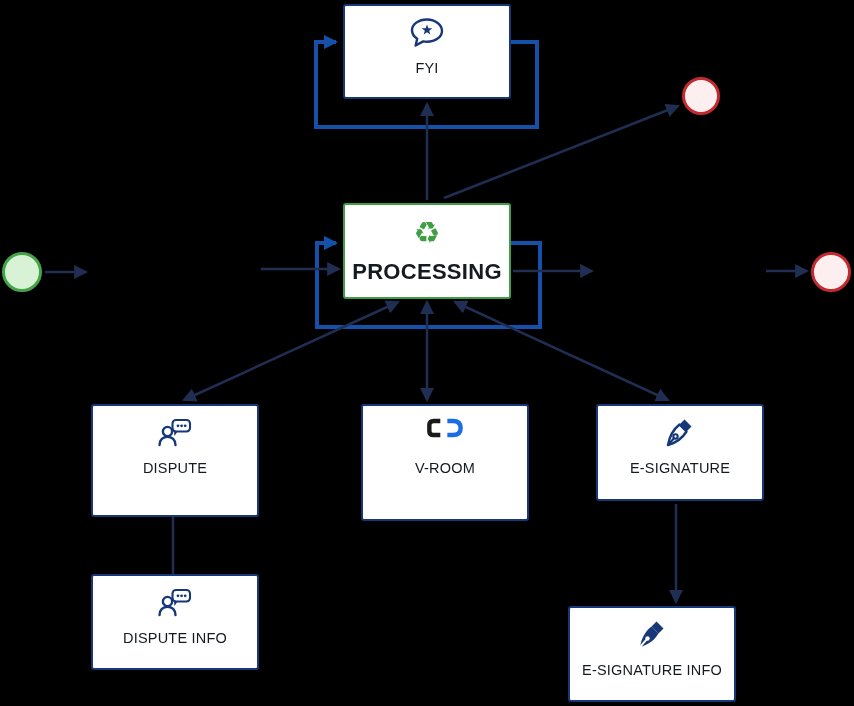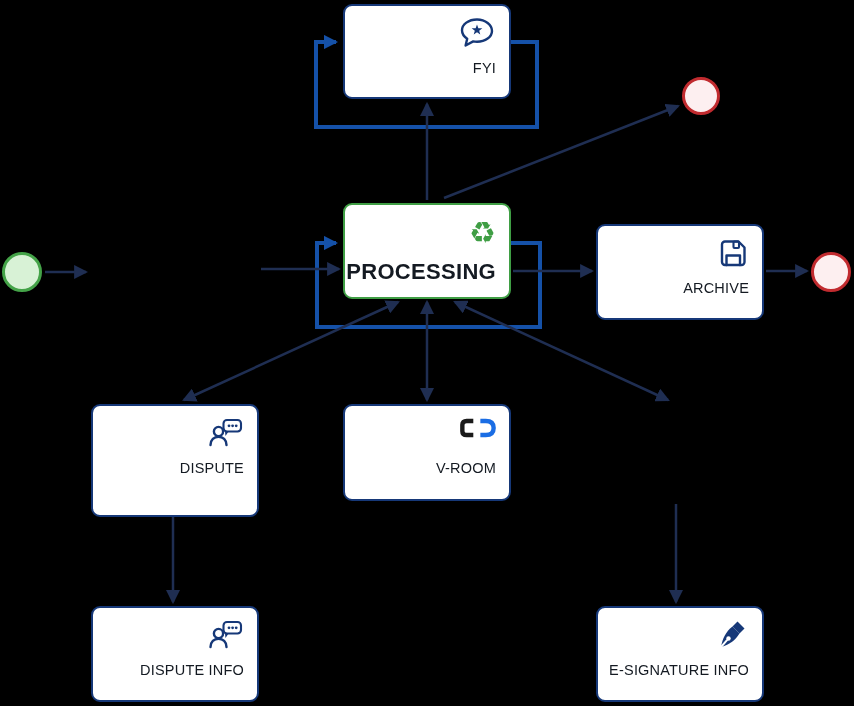--- a/index.html
+++ b/index.html
@@ -8,23 +8,23 @@
     overflow:hidden;font-family:"Liberation Sans",sans-serif;
   }
   svg.connectors{position:absolute;left:0;top:0;z-index:1;}
   .edge{stroke:var(--connector,#1f2e52);stroke-width:2.5;fill:none;}
   .loop{stroke:var(--loop_connector,#1551a8);stroke-width:4;fill:none;}
   .mk-navy{fill:var(--connector,#1f2e52);}
   .mk-blue{fill:var(--loop_connector,#1551a8);}
 
   .node{
     position:absolute;width:168px;height:96px;background:#fff;
-    border:2.5px solid var(--node_border,#163878);border-radius:9px;
+    border:2.5px solid var(--node_border,#163878);border-radius:3px;
     box-sizing:border-box;padding:11px 13px;display:flex;flex-direction:column;
-    align-items:flex-end;z-index:2;
+    align-items:center;z-index:2;
   }
   .node .icon-wrap{height:36px;display:flex;align-items:flex-start;}
   .node .label{
     margin-top:7px;font-size:14.5px;font-weight:500;color:#141a22;
     letter-spacing:.2px;white-space:nowrap;
   }
   .node.active{border-color:var(--active_border,#3f9e44);}
   .node.active .label{font-weight:700;font-size:22px;letter-spacing:.3px;}
 
   .event{position:absolute;border-radius:50%;box-sizing:border-box;z-index:2;}
@@ -88,73 +88,74 @@
   </div>
 
 
   <div class="node active" style="left:343px;top:203px">
     <div class="icon-wrap">
       <span class="recycle">♻</span>
     </div>
     <div class="label">PROCESSING</div>
   </div>
 
-  <div class="node" style="left:596px;top:224px">
-    <div class="icon-wrap">
-      <svg width="32" height="32" viewBox="0 0 32 32">
-        <path class="ic-s" d="M8,4.5 H21.5 L27.5,10.5 V25 a3,3 0 0 1 -3,3 H8 a3,3 0 0 1 -3,-3 V7.5 a3,3 0 0 1 3,-3 Z"></path>
-        <rect class="ic-s ic-thin" x="16.5" y="4.5" width="5.5" height="6.5" rx="1"></rect>
-        <path class="ic-s" d="M9.5,28 V18.5 h13.5 V28"></path>
-      </svg>
-    </div>
-    <div class="label">ARCHIVE</div>
-  </div>
 
   <div class="node" style="left:91px;top:404px;height:113px">
     <div class="icon-wrap">
       <svg width="36" height="32" viewBox="0 0 36 32">
         <circle class="ic-s" cx="10.5" cy="14.5" r="4.6"></circle>
         <path class="ic-s" d="M2.5,28 c0,-5.2 3.6,-8.3 8,-8.3 s8,3.1 8,8.3"></path>
         <rect class="ic-s ic-thin" x="15.5" y="3" width="17.5" height="11.5" rx="3.5"></rect>
         <polygon class="ic-f" points="20.5,14.5 17.5,19 17,14.5"></polygon>
         <circle class="ic-f" cx="21" cy="8.8" r="1.4"></circle>
         <circle class="ic-f" cx="24.6" cy="8.8" r="1.4"></circle>
         <circle class="ic-f" cx="28.2" cy="8.8" r="1.4"></circle>
       </svg>
     </div>
     <div class="label">DISPUTE</div>
   </div>
 
-  <div class="node" style="left:343px;top:404px;height:97px">
+  <div class="node" style="left:361px;top:404px;height:117px">
     <div class="icon-wrap">
       <svg width="36" height="22" viewBox="0 0 46 24">
         <path class="vc" d="M17,3 H8.5 Q3,3 3,8 V16 Q3,21 8.5,21 H17"></path>
         <path class="vd" d="M26,3 H33 Q43,3 43,12 Q43,21 33,21 H26"></path>
       </svg>
     </div>
     <div class="label">V-ROOM</div>
   </div>
 
+  <div class="node" style="left:596px;top:404px;height:97px">
+    <div class="icon-wrap">
+      <svg width="32" height="32" viewBox="0 0 32 32">
+        <polygon class="ic-f" points="20.5,2.5 27.5,9.5 22.5,14.5 15.5,7.5"></polygon>
+        <path class="ic-s" d="M4,28 C5.5,19.5 8.5,13 15.5,7.5 L22.5,14.5 C18.5,21 13,25.5 4,28 Z"></path>
+        <path class="ic-s ic-thin" d="M4,28 L10,21.2"></path>
+        <circle class="ic-s ic-thin" cx="11.5" cy="19.5" r="2.2"></circle>
+      </svg>
+    </div>
+    <div class="label">E-SIGNATURE</div>
+  </div>
 
-  <div class="node" style="left:91px;top:606px">
+  <div class="node" style="left:91px;top:574px">
     <div class="icon-wrap">
       <svg width="36" height="32" viewBox="0 0 36 32">
         <circle class="ic-s" cx="10.5" cy="14.5" r="4.6"></circle>
         <path class="ic-s" d="M2.5,28 c0,-5.2 3.6,-8.3 8,-8.3 s8,3.1 8,8.3"></path>
         <rect class="ic-s ic-thin" x="15.5" y="3" width="17.5" height="11.5" rx="3.5"></rect>
         <polygon class="ic-f" points="20.5,14.5 17.5,19 17,14.5"></polygon>
         <circle class="ic-f" cx="21" cy="8.8" r="1.4"></circle>
         <circle class="ic-f" cx="24.6" cy="8.8" r="1.4"></circle>
         <circle class="ic-f" cx="28.2" cy="8.8" r="1.4"></circle>
       </svg>
     </div>
     <div class="label">DISPUTE INFO</div>
   </div>
 
-  <div class="node" style="left:596px;top:606px">
+  <div class="node" style="left:568px;top:606px">
     <div class="icon-wrap">
       <svg width="32" height="32" viewBox="0 0 32 32">
         <polygon class="ic-f" points="20.5,2.5 27.5,9.5 22.5,14.5 15.5,7.5"></polygon>
         <path class="ic-f" d="M4,28 C5.5,19.5 8.5,13 15.5,7.5 L22.5,14.5 C18.5,21 13,25.5 4,28 Z"></path>
         <path d="M4,28 L10,21.2" stroke="#ffffff" stroke-width="2" stroke-linecap="round"></path>
         <circle cx="11.5" cy="19.5" r="2.2" fill="#ffffff"></circle>
       </svg>
     </div>
     <div class="label">E-SIGNATURE INFO</div>
   </div>

